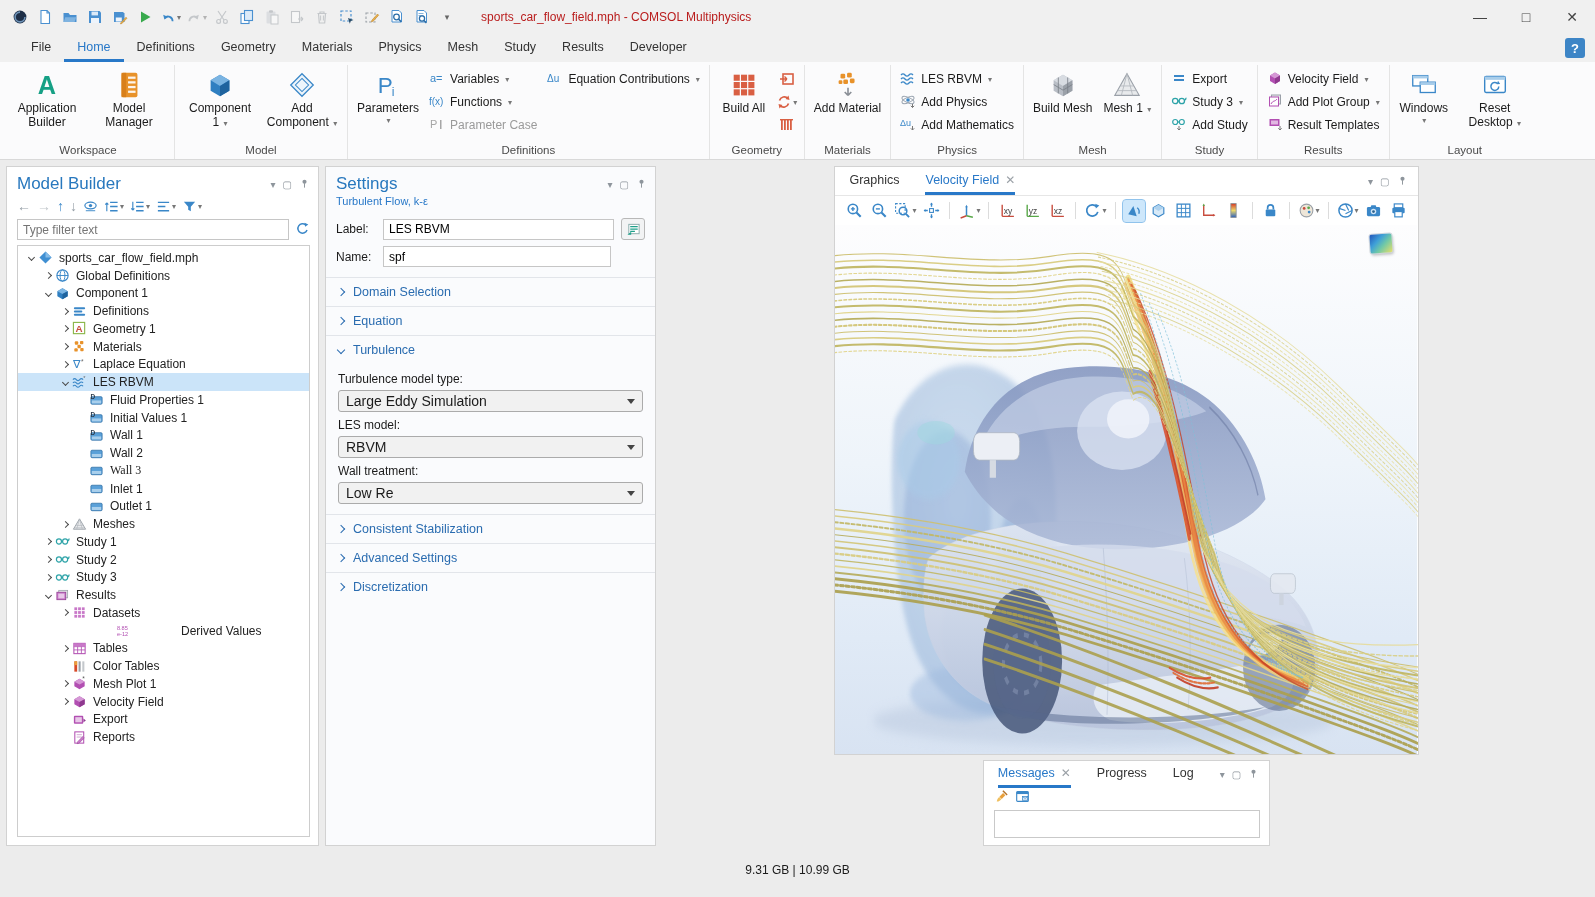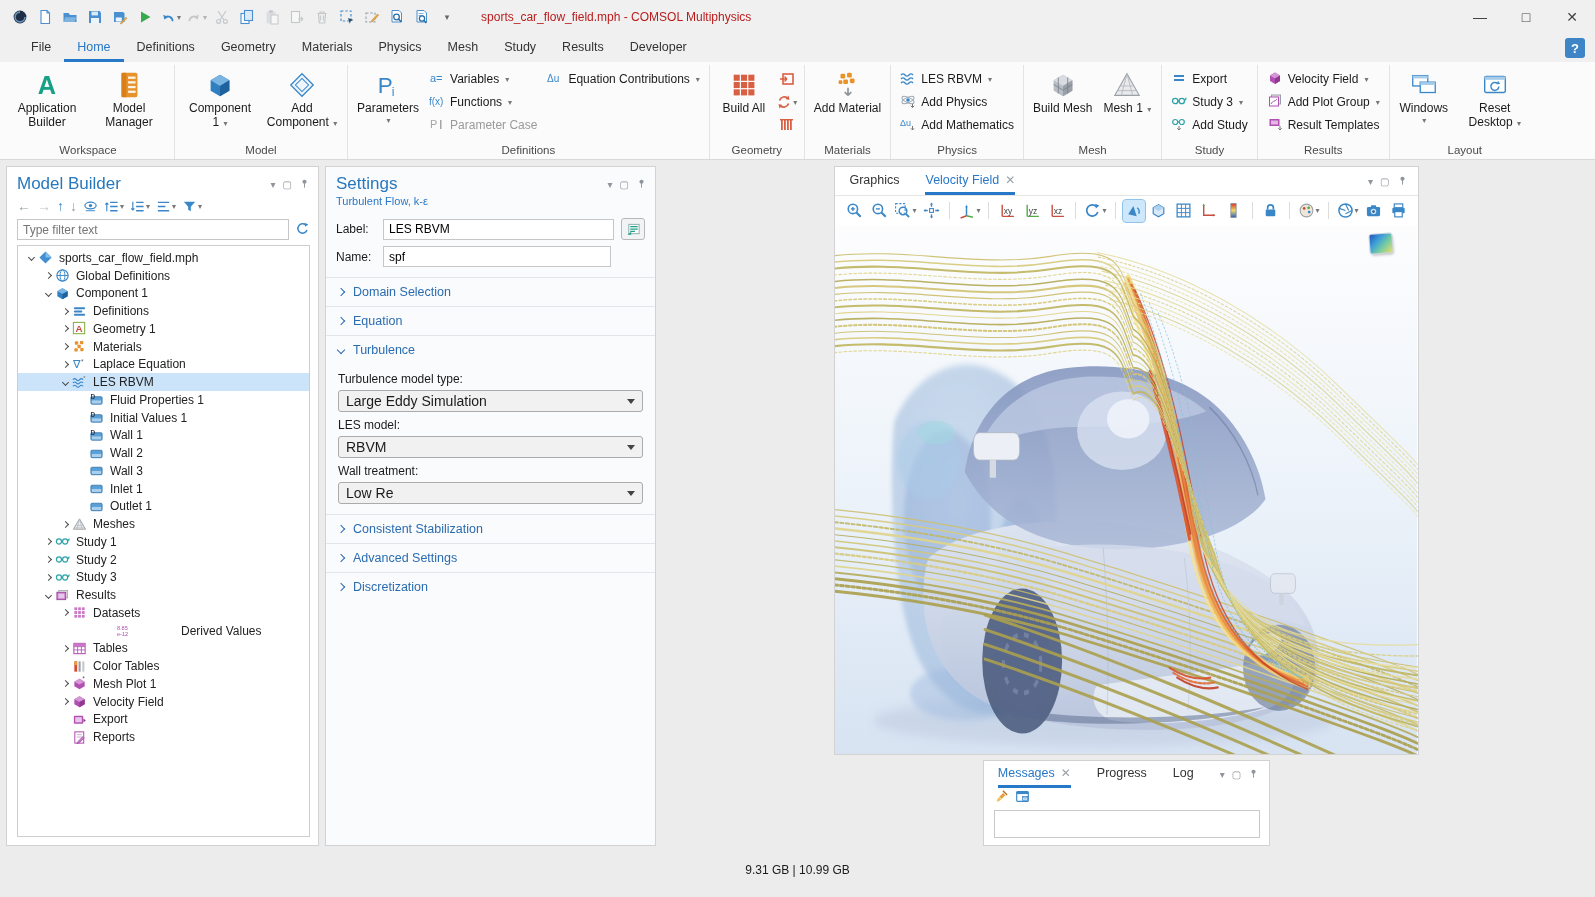--- a/index.html
+++ b/index.html
@@ -795,21 +795,21 @@
             <span>Wall 1</span>
           </div>
           <div class="trow" style="padding-left: 57px;">
             <span class="tchev"></span>
             <span class="ticon"><svg viewBox="0 0 16 16">
                 <rect x="2" y="4.5" width="12" height="8" rx="1.2" fill="#5aa0d8" stroke="#2e6da4" stroke-width=".8"></rect>
                 <rect x="3" y="8.5" width="10" height="3.2" fill="#a9cfec"></rect>
               </svg></span>
             <span>Wall 2</span>
           </div>
-          <div class="trow" style="padding-left: 57px;">
+          <div class="trow" style="padding-left: 57px; font-family: Liberation Serif, serif;">
             <span class="tchev"></span>
             <span class="ticon"><svg viewBox="0 0 16 16">
                 <rect x="2" y="4.5" width="12" height="8" rx="1.2" fill="#5aa0d8" stroke="#2e6da4" stroke-width=".8"></rect>
                 <rect x="3" y="8.5" width="10" height="3.2" fill="#a9cfec"></rect>
               </svg></span>
             <span>Wall 3</span>
           </div>
           <div class="trow" style="padding-left: 57px;">
             <span class="tchev"></span>
             <span class="ticon"><svg viewBox="0 0 16 16">

